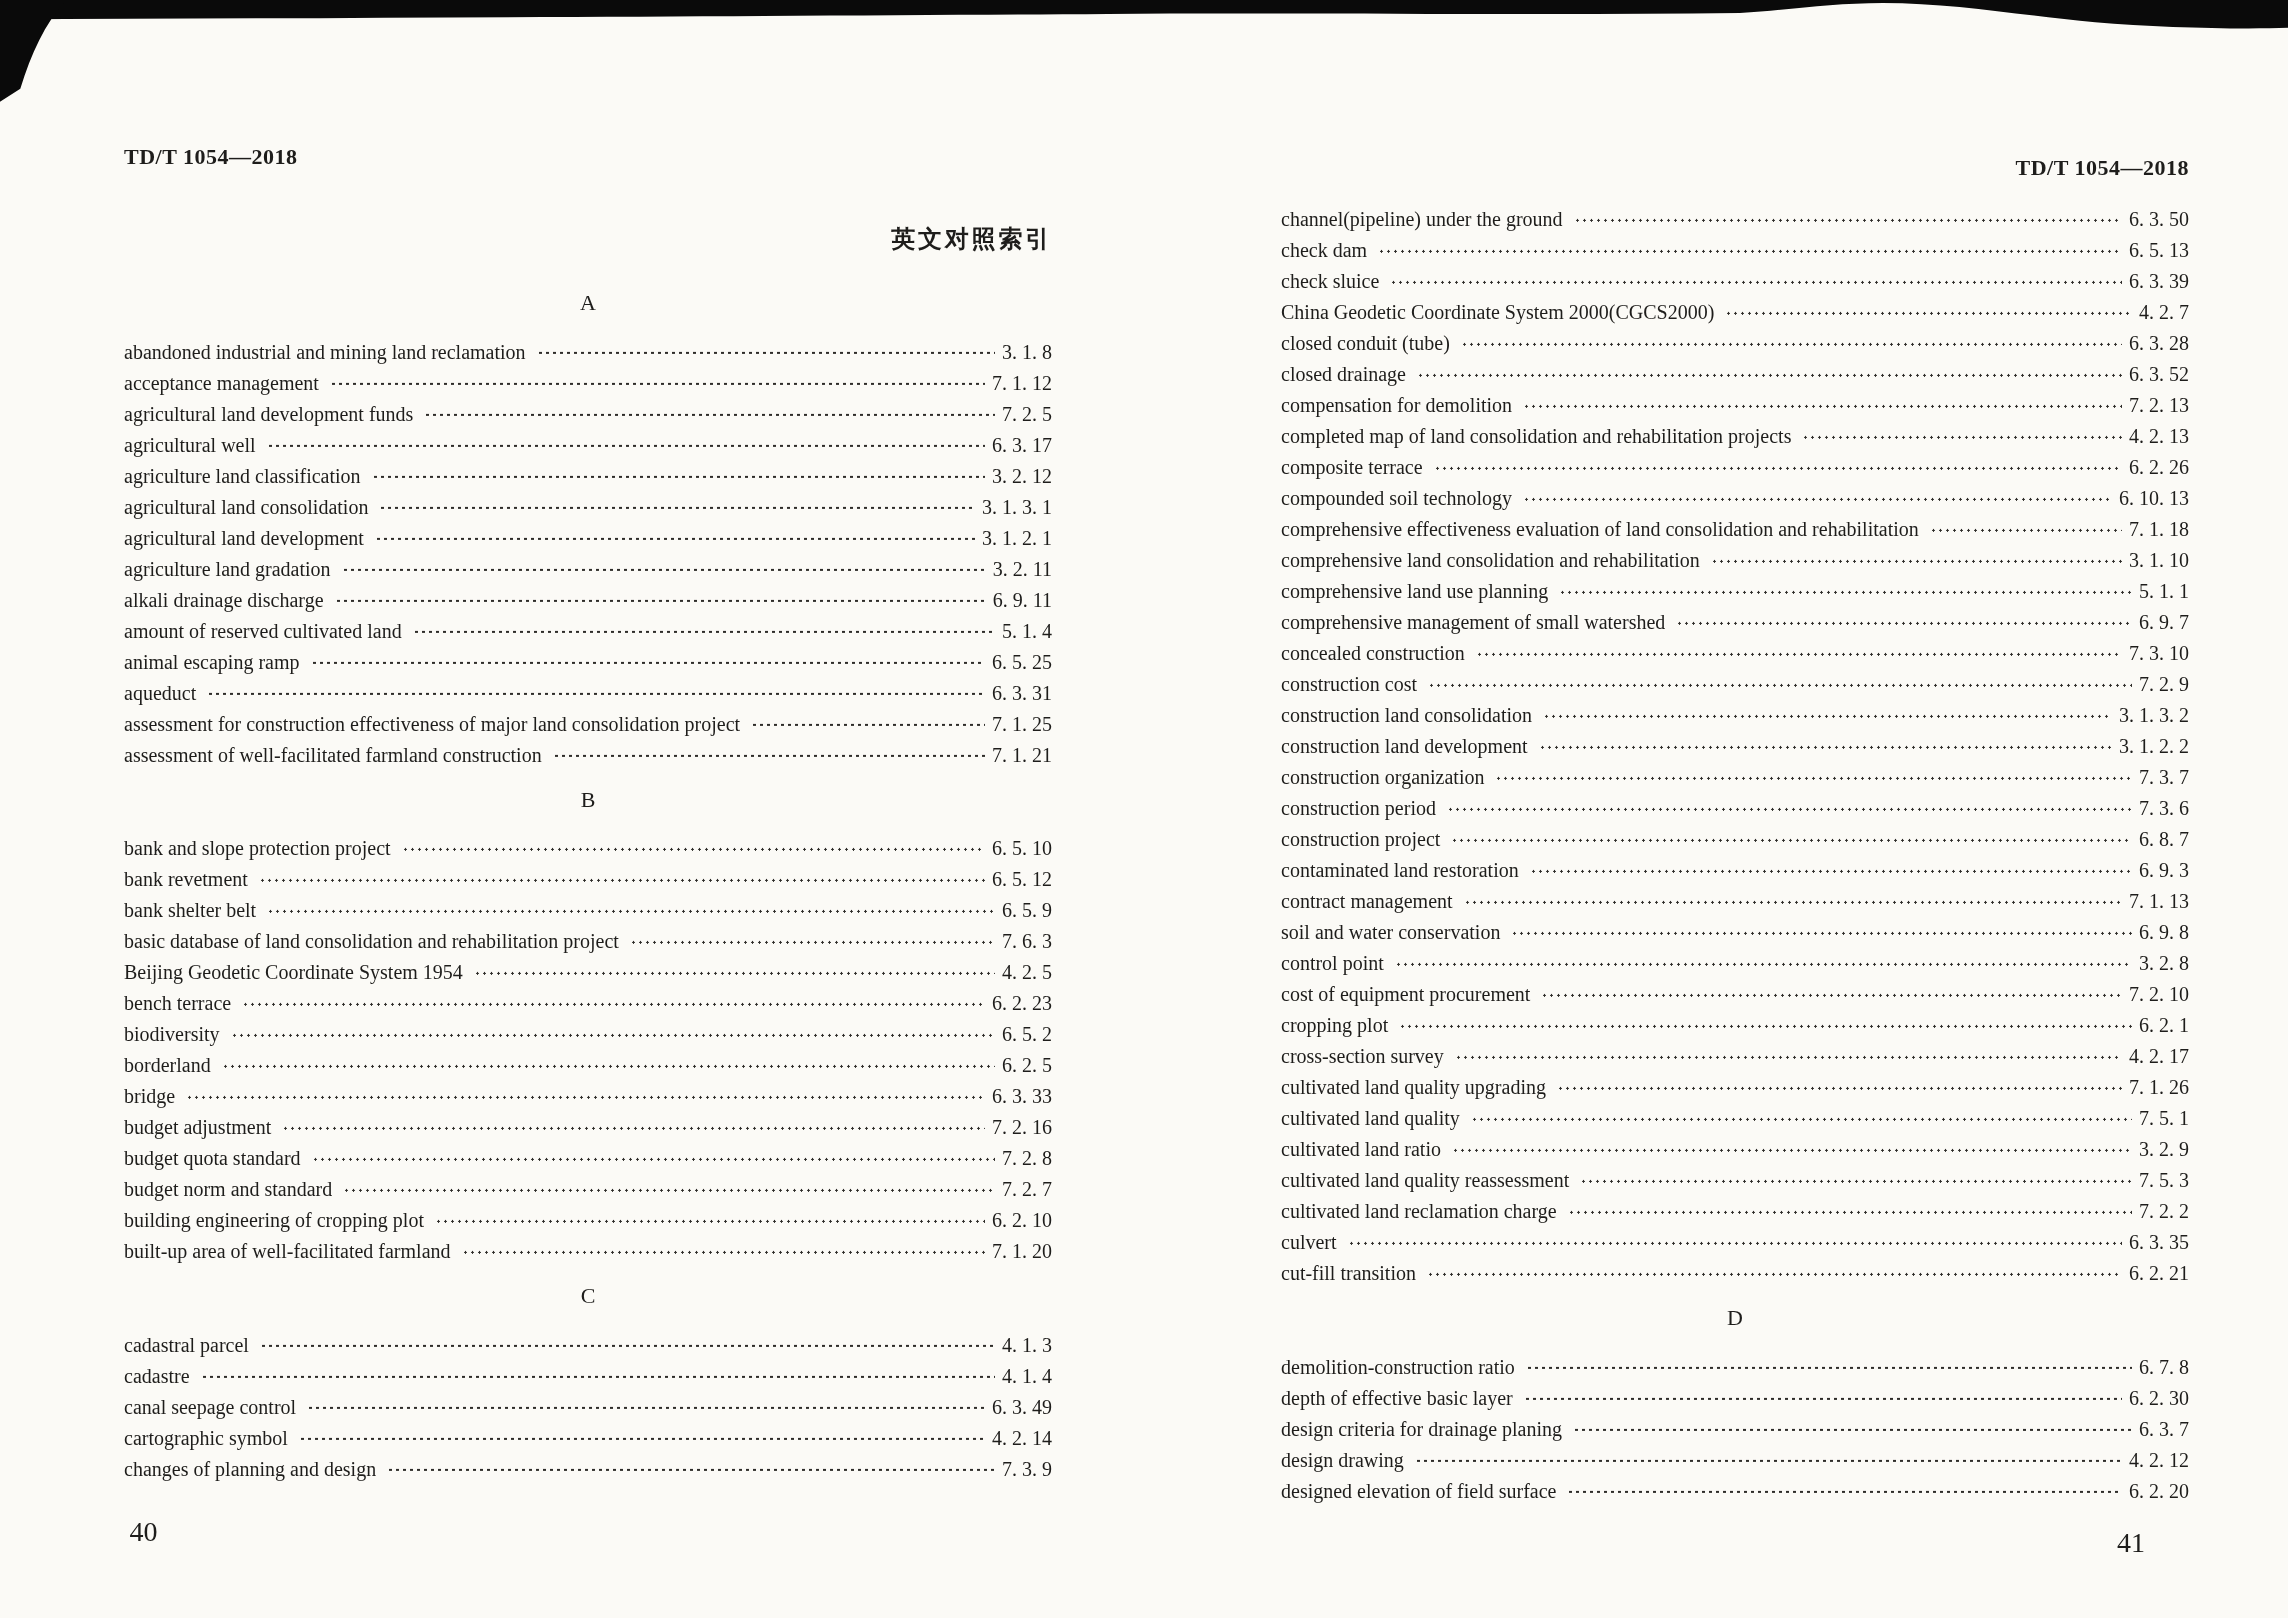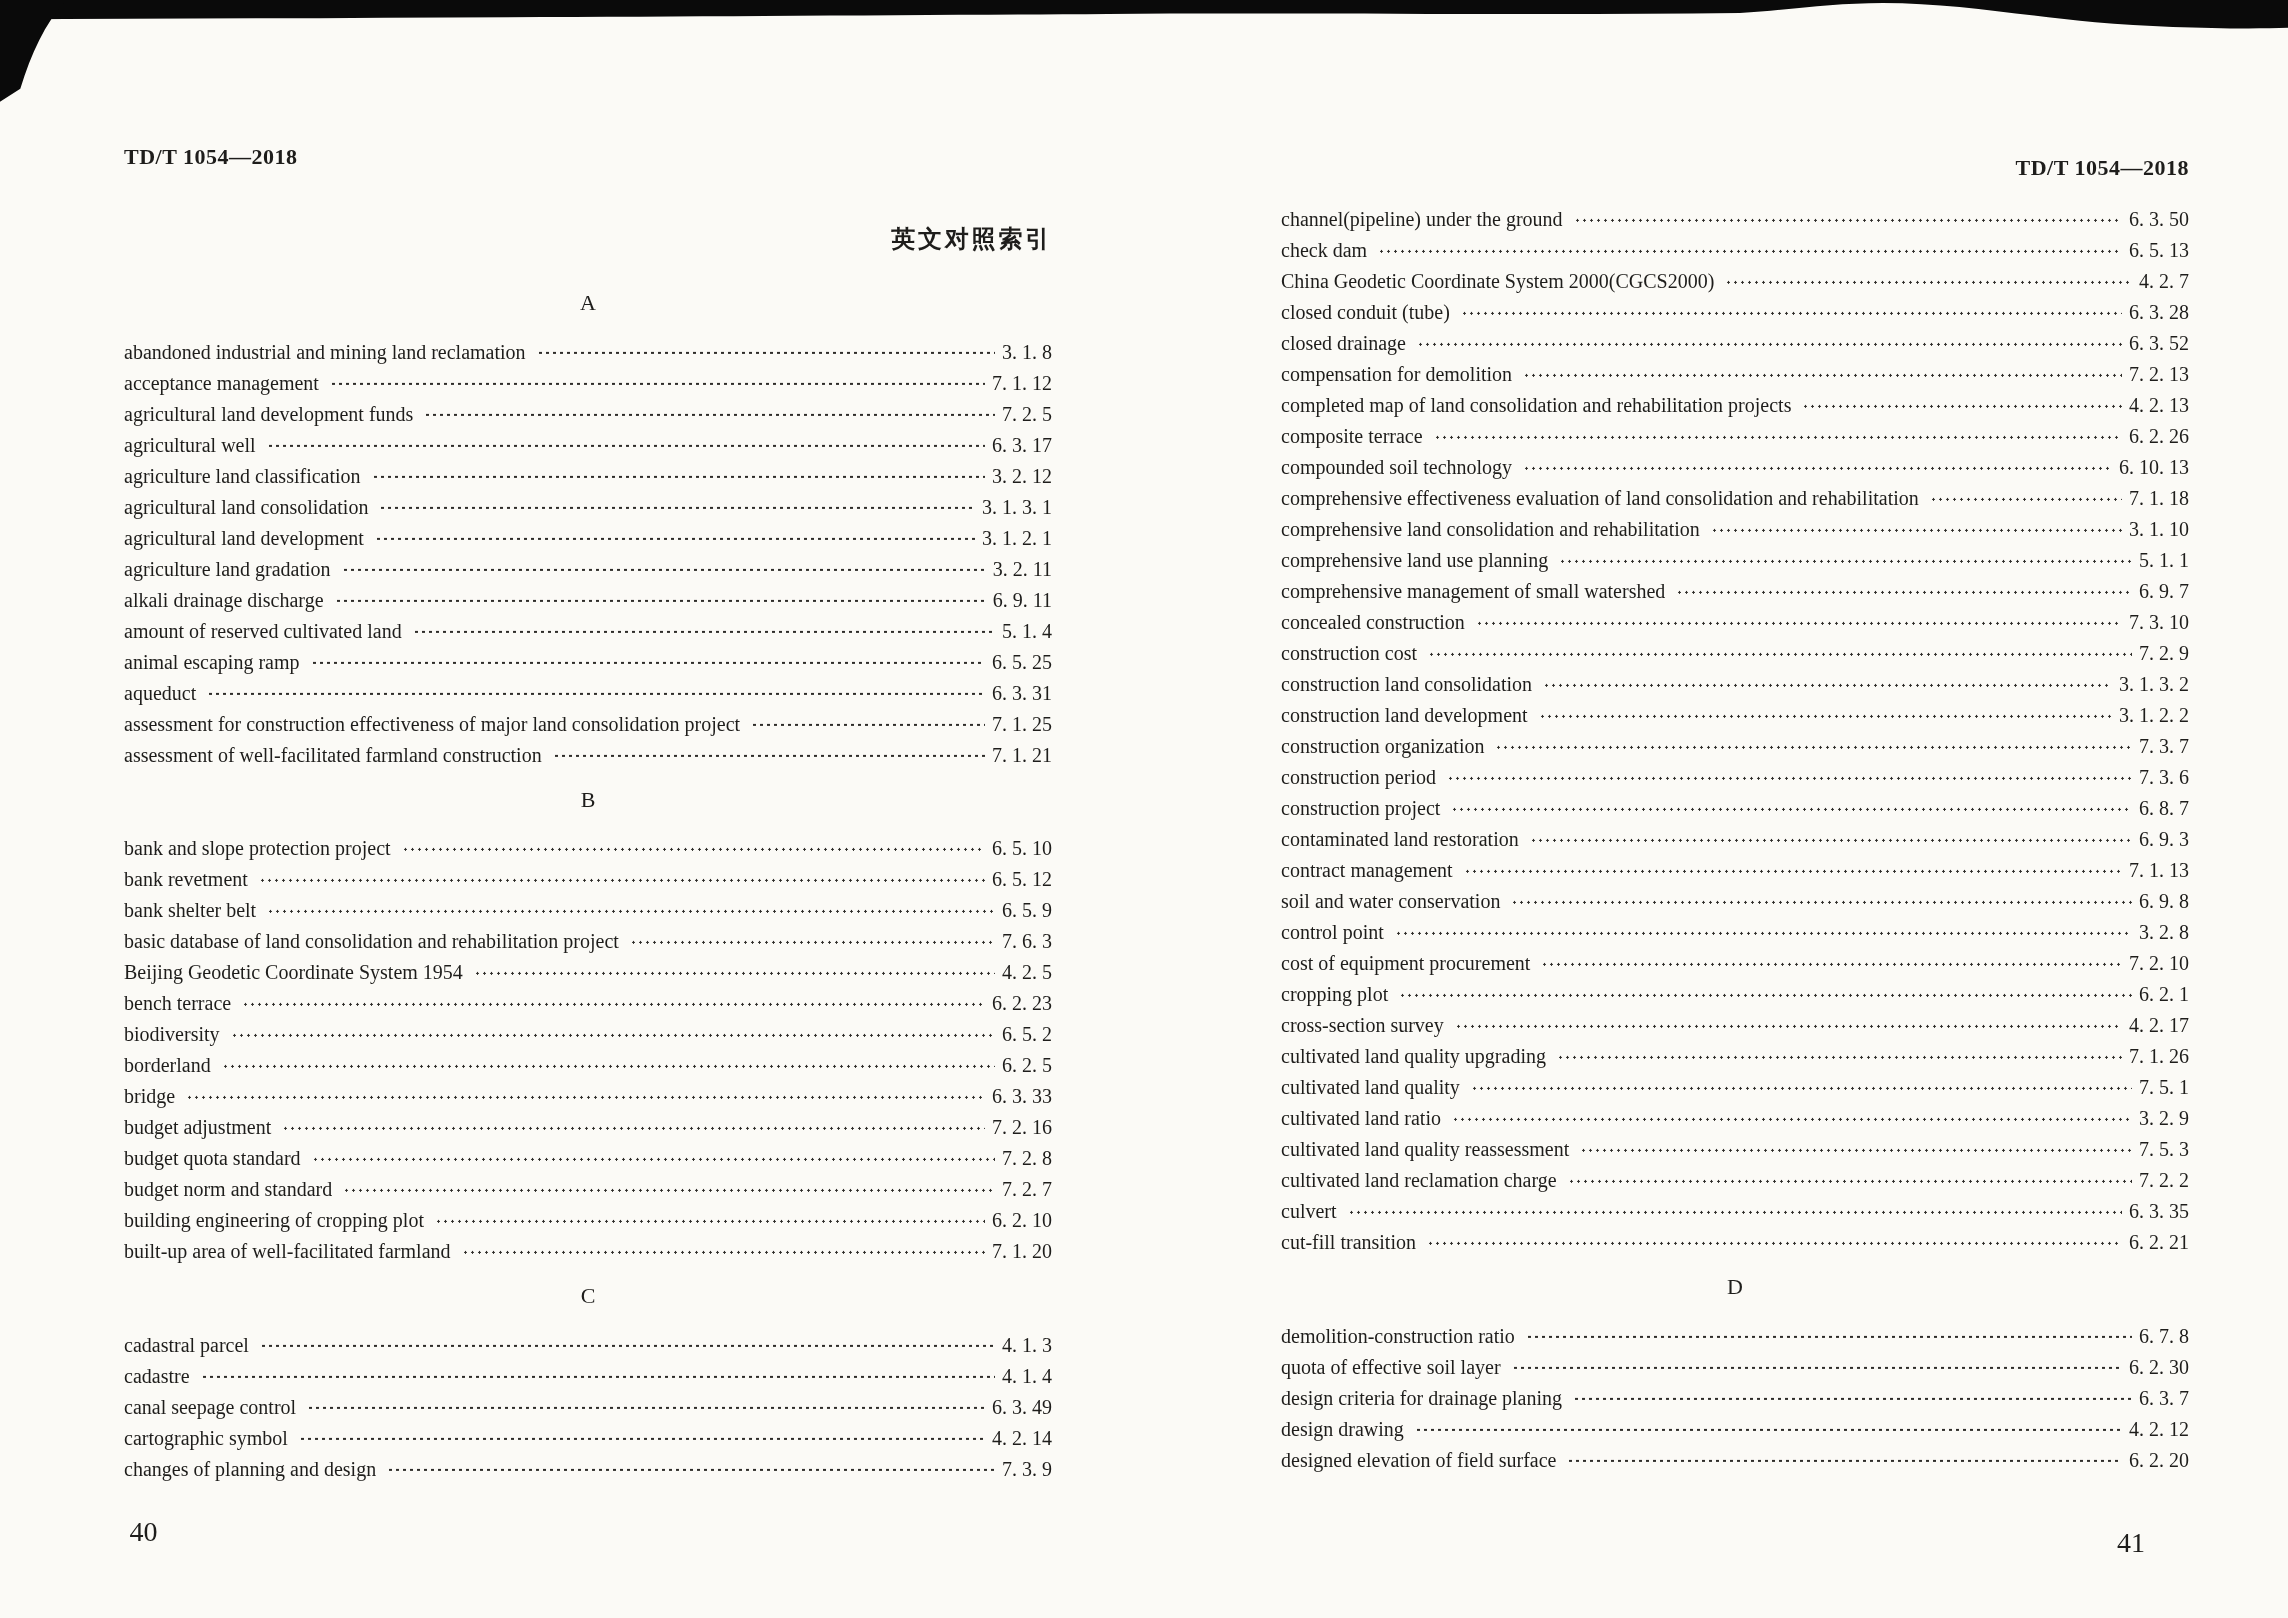--- a/index.html
+++ b/index.html
@@ -330,20 +330,25 @@
     <span class="leader"></span>
     <span class="ref">6. 3. 50</span>
   </div>
 
   <div class="entry-row">
     <span class="term">check dam</span>
     <span class="leader"></span>
     <span class="ref">6. 5. 13</span>
   </div>
 
+  <div class="entry-row">
+    <span class="term">check sluice</span>
+    <span class="leader"></span>
+    <span class="ref">6. 3. 39</span>
+  </div>
 
   <div class="entry-row">
     <span class="term">China Geodetic Coordinate System 2000(CGCS2000)</span>
     <span class="leader"></span>
     <span class="ref">4. 2. 7</span>
   </div>
 
   <div class="entry-row">
     <span class="term">closed conduit (tube)</span>
     <span class="leader"></span>
@@ -535,21 +540,21 @@
   <div class="index-section">
     <div class="section-letter">D</div>
     <div class="section-entries">
   <div class="entry-row">
     <span class="term">demolition-construction ratio</span>
     <span class="leader"></span>
     <span class="ref">6. 7. 8</span>
   </div>
 
   <div class="entry-row">
-    <span class="term">quota of effective soil layer</span>
+    <span class="term">depth of effective basic layer</span>
     <span class="leader"></span>
     <span class="ref">6. 2. 30</span>
   </div>
 
   <div class="entry-row">
     <span class="term">design criteria for drainage planing</span>
     <span class="leader"></span>
     <span class="ref">6. 3. 7</span>
   </div>
 

